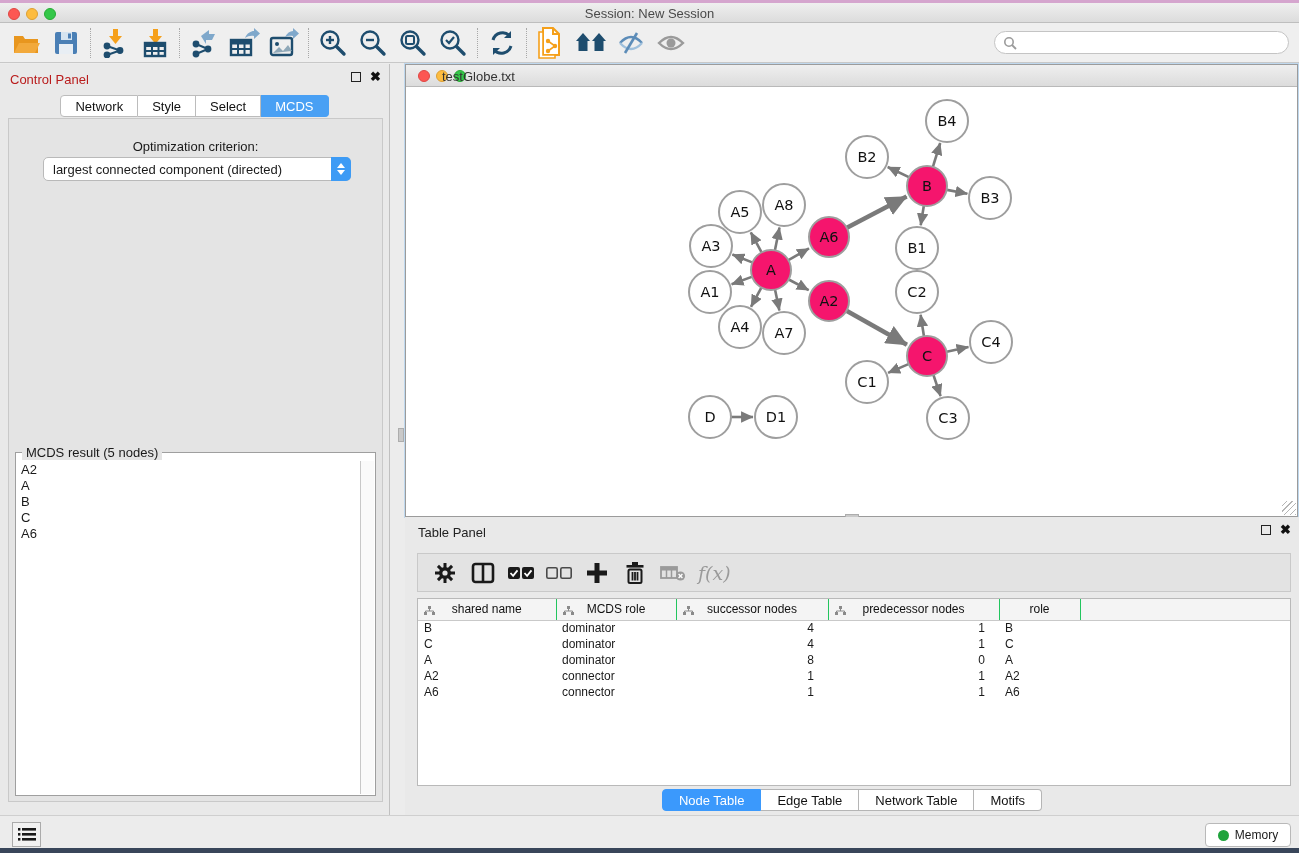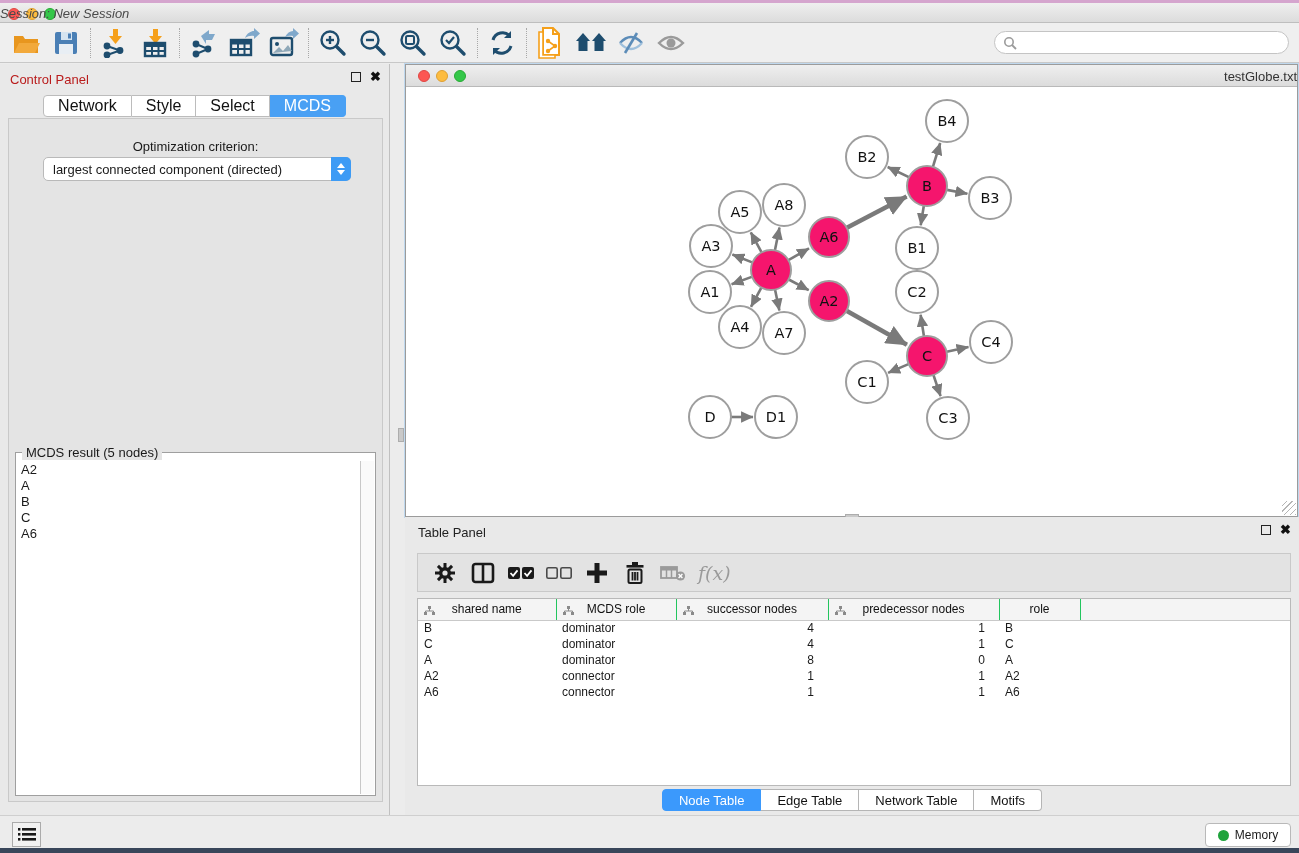--- a/index.html
+++ b/index.html
@@ -3,21 +3,21 @@
 <meta charset="utf-8">
 <style>
   * { box-sizing: border-box; margin: 0; padding: 0; }
   body { font-family: "Liberation Sans", sans-serif; }
   #app { position: relative; width: 1299px; height: 853px; background:#ECECEC; overflow:hidden; font-size:13px; color:#1A1A1A;}
 
   
   .desktop-top { position:absolute; left:0; top:0; width:1299px; height:3px; background:#D5A5CE; }
   .titlebar { position:absolute; left:0; top:3px; width:1299px; height:20px;
     background:linear-gradient(#EFEFEF,#DCDCDC); border-bottom:1px solid #BEBEBE; }
-  .titlebar .title { position:absolute; left:0; right:0; top:3px; text-align:left; color:#4A4A4A; font-size:13px;font-style:italic; }
+  .titlebar .title { position:absolute; left:0; right:0; top:3px; text-align:center; color:#4A4A4A; font-size:13px; }
   .tl { position:absolute; width:12px; height:12px; border-radius:50%; top:5px; }
   .tl.red{ left:8px; background:#FC5753; border:1px solid #DF4744;}
   .tl.yellow{ left:26px; background:#FDBC40; border:1px solid #DEA033;}
   .tl.green{ left:44px; background:#34C749; border:1px solid #27AA35;}
 
   
   .toolbar { position:absolute; left:0; top:23px; width:1299px; height:40px;
     background:#EFEFEF; border-bottom:1px solid #C8C8C8; display:flex; align-items:center; }
   .tb-icon { width:40px; height:36px; display:flex; align-items:center; justify-content:center; cursor:default; }
   .tb-sep { width:1px; height:30px; margin:0 4px; border-left:1px dotted #A8A8A8; }
@@ -26,21 +26,21 @@
   .searchbox input { border:none; outline:none; flex:1; height:18px; font-size:12px; background:transparent;}
 
   
   .control-panel { position:absolute; left:0; top:64px; width:390px; height:751px; background:#E9E9E9; border-right:1px solid #C0C0C0;}
   .cp-header { position:absolute; left:10px; top:8px; font-size:13px; color:#b91c1c; }
   .panel-icons { position:absolute; right:8px; top:8px; display:flex; gap:9px; align-items:center;}
   .float-box { width:10px; height:10px; border:1.6px solid #222; display:inline-block;}
   .close-x { font-size:13px; font-weight:bold; color:#111; line-height:10px;}
   .cp-tabs { position:absolute; left:0; right:0; top:31px; display:flex; justify-content:center; }
   .cp-tab { height:22px; padding:0 14px; background:#FFF; border:1px solid #BCBCBC; border-left:none;
-    font-size:16px; display:flex; align-items:center; color:#111;}
+    font-size:13px; display:flex; align-items:center; color:#111;}
   .cp-tab:first-child { border-left:1px solid #BCBCBC; border-radius:4px 0 0 4px;}
   .cp-tab:last-child { border-radius:0 4px 4px 0;}
   .cp-tab.selected { background:#49A0F4; border-color:#49A0F4; color:#FFF;}
   .cp-content { position:absolute; left:8px; top:54px; width:375px; height:684px; background:#E4E4E4; border:1px solid #C9C9C9;}
   .opt-label { position:absolute; left:0; right:0; top:20px; text-align:center; font-size:13px;}
   .opt-select { position:absolute; left:34px; top:38px; width:308px; height:24px; background:#FFF;
     border:1px solid #B9B9B9; border-radius:5px; display:flex; align-items:center; }
   .opt-select .val { flex:1; padding-left:9px; font-size:13px; white-space:nowrap; overflow:hidden;}
   .opt-stepper { width:20px; height:24px; margin-right:-1px; background:#3D9BF5; border-radius:0 5px 5px 0;
     display:flex; flex-direction:column; align-items:center; justify-content:center; gap:2px;}
@@ -53,21 +53,21 @@
   .mcds-legend { position:absolute; left:6px; top:-8px; background:#E4E4E4; padding:0 4px; font-size:13px;}
   .mcds-list { position:absolute; left:1px; top:8px; right:15px; bottom:1px; overflow:hidden; }
   .result-item { font-size:13px; padding:1px 0 1px 4px; height:16px; }
   .mcds-scroll { position:absolute; top:8px; right:1px; bottom:1px; width:14px; background:#FAFAFA; border-left:1px solid #C8C8C8;}
 
   
   .net-window { position:absolute; left:405px; top:64px; width:893px; height:453px;
     border:1px solid #9B9B9B; background:#FFF; box-shadow:0 0 0 1px #BFD8EE; }
   .net-titlebar { position:absolute; left:0; top:0; right:0; height:22px; background:linear-gradient(#EFEFEF,#DCDCDC);
     border-bottom:1px solid #B9B9B9;}
-  .net-titlebar .title { position:absolute; left:0; right:0; top:4px; text-align:right; font-size:13px; color:#333;}
+  .net-titlebar .title { position:absolute; left:0; right:0; top:4px; text-align:left; font-size:13px; color:#333;padding-left:36px;}
   .net-tl { position:absolute; top:5px; width:12px; height:12px; border-radius:50%;}
   .net-tl.red{left:12px; background:#FC5753; border:1px solid #DF4744;}
   .net-tl.yellow{left:30px; background:#FDBC40; border:1px solid #DEA033;}
   .net-tl.green{left:48px; background:#34C749; border:1px solid #27AA35;}
   .net-canvas { position:absolute; left:0; top:22px; width:891px; height:429px; background:#FFF;}
   .resize-grip { position:absolute; right:1px; bottom:1px; width:14px; height:14px;
     background:repeating-linear-gradient(135deg, transparent 0 3px, #B5B5B5 3px 4px);}
   .scroll-tick-left { position:absolute; left:398px; top:428px; width:6px; height:14px; background:#C9C9C9; border:1px solid #ADADAD;}
   .scroll-tick-bottom { position:absolute; left:845px; top:514px; width:14px; height:6px; background:#C9C9C9; border:1px solid #ADADAD;}
 

